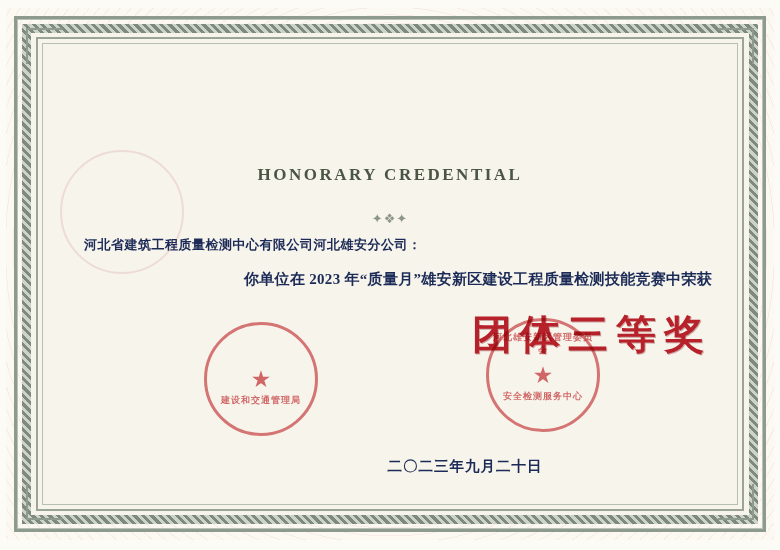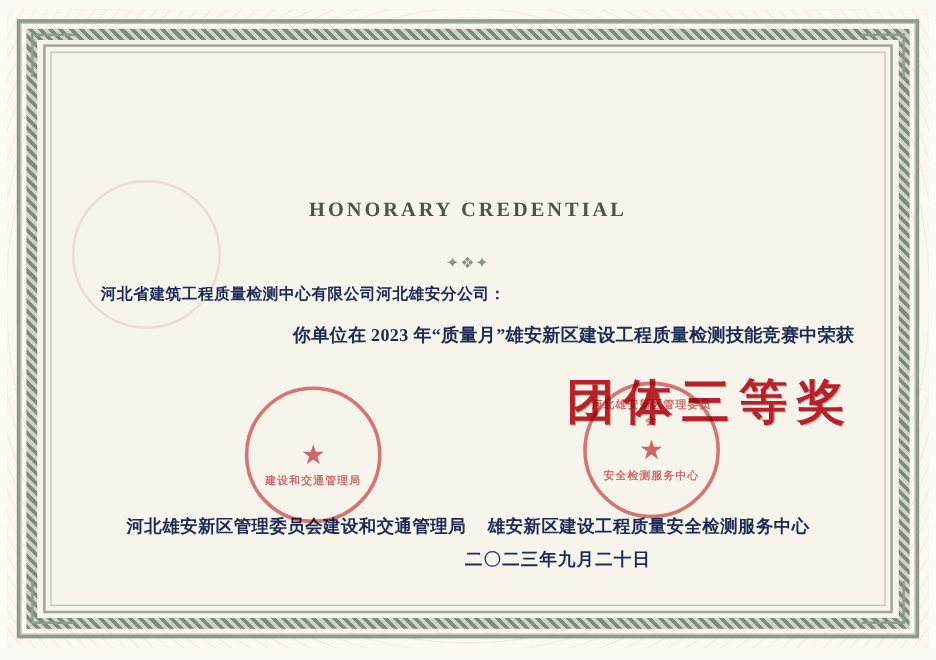--- a/index.html
+++ b/index.html
@@ -297,26 +297,20 @@
 
     <div class="body-text">
       <div class="line-to">河北省建筑工程质量检测中心有限公司河北雄安分公司：</div>
 
       <div class="line-desc">你单位在 2023 年“质量月”雄安新区建设工程质量检测技能竞赛中荣获</div>
 
       <div class="award">团体三等奖</div>
 
     </div>
 
-    <div class="signatures">
-      <div class="sig-line">
-        <span>河北雄安新区管理委员会建设和交通管理局</span>
-        <span>雄安新区建设工程质量安全检测服务中心</span>
-      </div>
-    </div>
 
     <div class="date">二〇二三年九月二十日</div>
 
     <div class="seal seal-left">
       <span class="seal-star">★</span>
       <span class="seal-text-bottom">建设和交通管理局</span>
     </div>
 
     <div class="seal seal-right">
       <span class="seal-text-top">河北雄安新区管理委员会</span>

